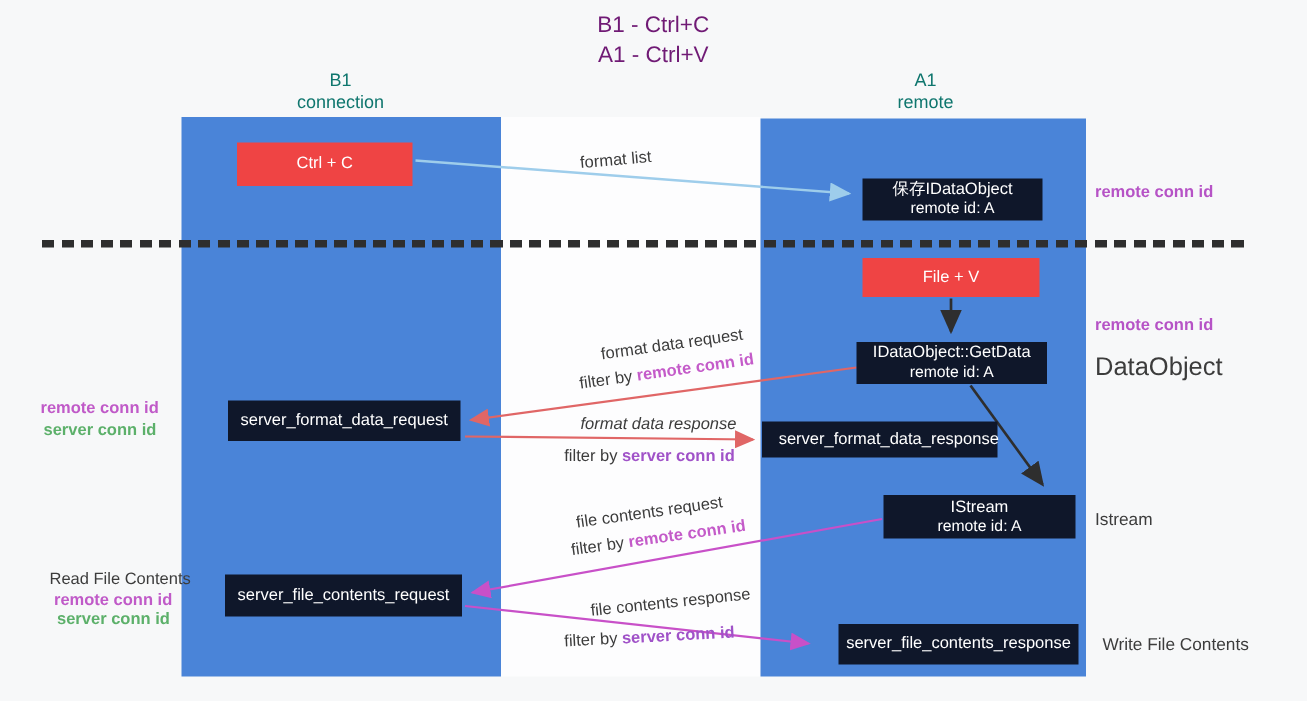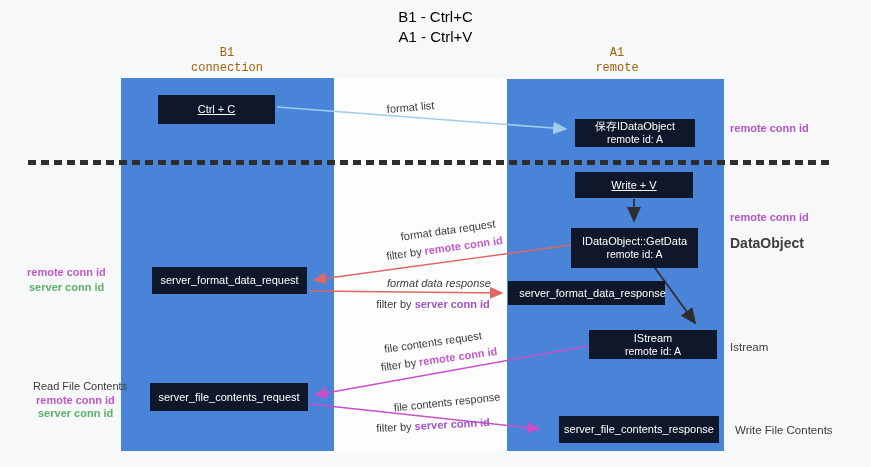--- a/index.html
+++ b/index.html
@@ -7,36 +7,36 @@
   body { font-family:"Liberation Sans", sans-serif; background:#f7f8f9; overflow:hidden; }
   #canvas { position:relative; width:871px; height:467px; }
 
   .mid-strip { position:absolute; left:334px; top:78px; width:173px; height:373px; background:#fdfdfe; }
 
   .col { position:absolute; background:#4a84d8; }
   .col-left  { left:121px; top:78px; width:213px; height:373px; }
   .col-right { left:507px; top:79px; width:217px; height:372px; }
 
   .title { position:absolute; left:0; top:7px; width:871px; text-align:center;
-           font-size:15px; line-height:20px; color:#000000; }
+           font-size:15px; line-height:20px; color:#701a75; }
 
   .col-header { position:absolute; width:160px; text-align:center; font-size:12px;
-                line-height:15px; color:#a16207;font-family:Liberation Mono, monospace; }
+                line-height:15px; color:#0f766e; }
   .hdr-left  { left:147px; top:46px; }
   .hdr-right { left:537px; top:46px; }
 
   .dashline { position:absolute; left:28px; top:160px; width:802px; height:5px;
               background:repeating-linear-gradient(90deg,#2e2e2e 0 8px,transparent 8px 13px); }
 
   svg.arrows { position:absolute; left:0; top:0; z-index:3; pointer-events:none; }
 
   .node { position:absolute; z-index:4; display:flex; flex-direction:column;
           align-items:center; justify-content:center; color:#ffffff;
           font-size:11px; line-height:13px; text-align:center; }
-  .green  { background:#0f172a;text-decoration:underline; }
+  .green  { background:#ef4444; }
   .orange { background:#0f172a; }
   .node .l2 { font-size:10.5px; }
 
   .flow-label { position:absolute; z-index:5; font-size:11px; color:#3c3c3c;
                 text-align:center; white-space:nowrap; }
   .hl-remote { color:#c45bc9; font-weight:bold; }
   .hl-server { color:#a052c8; font-weight:bold; }
   .pad-r { margin-right:3px; }
 
   .side-label { position:absolute; z-index:5; font-size:11px; white-space:nowrap; color:#3c3c3c; }
@@ -99,23 +99,23 @@
     <line x1="310" y1="404" x2="539" y2="429" stroke="#c850c8" stroke-width="1.5" marker-end="url(#ah-mag)"></line>
   </svg>
 
   <div class="node green" style="left:158px; top:95px; width:117px; height:29px;">Ctrl + C</div>
 
   <div class="node orange" style="left:575px; top:119px; width:120px; height:28px;">
     <div class="l1">保存IDataObject</div>
     <div class="l2">remote id: A</div>
   </div>
 
-  <div class="node green" style="left:575px; top:172px; width:118px; height:26px;">Write + V</div>
+  <div class="node green" style="left:575px; top:172px; width:118px; height:26px;">File + V</div>
 
-  <div class="node orange" style="left:571px; top:228px; width:127px; height:40px;">
+  <div class="node orange" style="left:571px; top:228px; width:127px; height:28px;">
     <div class="l1">IDataObject::GetData</div>
     <div class="l2">remote id: A</div>
   </div>
 
   <div class="node orange" style="left:152px; top:267px; width:155px; height:27px;">server_format_data_request</div>
 
   <div class="node orange" style="left:508px; top:281px; width:157px; height:24px;padding-left:12px;">server_format_data_response</div>
 
   <div class="node orange" style="left:589px; top:330px; width:128px; height:29px;">
     <div class="l1">IStream</div>
@@ -149,17 +149,17 @@
   </div>
 
   <div class="side-label bold-magenta" style="left:27px; top:266px;">remote conn id</div>
   <div class="side-label bold-green" style="left:29px; top:281px;">server conn id</div>
   <div class="side-label" style="left:33px; top:380px;">Read File Contents</div>
   <div class="side-label bold-magenta" style="left:36px; top:394px;">remote conn id</div>
   <div class="side-label bold-green" style="left:38px; top:407px;">server conn id</div>
 
   <div class="side-label bold-purple" style="left:730px; top:122px;">remote conn id</div>
   <div class="side-label bold-purple" style="left:730px; top:211px;">remote conn id</div>
-  <div class="side-label" style="left:730px; top:235px; font-size:14px;font-weight:bold;">DataObject</div>
+  <div class="side-label" style="left:730px; top:235px; font-size:17px;">DataObject</div>
   <div class="side-label" style="left:730px; top:341px; font-size:11.5px;">Istream</div>
   <div class="side-label" style="left:735px; top:424px; font-size:11.5px;">Write File Contents</div>
 
 </div>
 
 </body></html>

